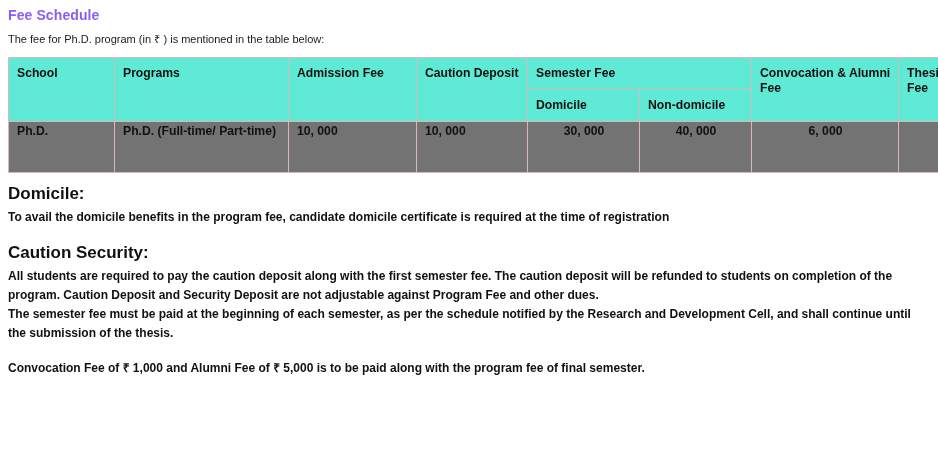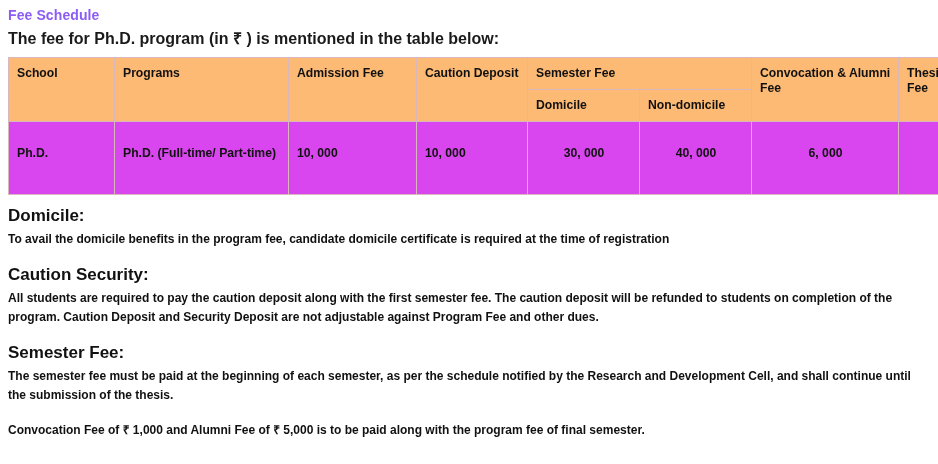--- a/index.html
+++ b/index.html
@@ -23,22 +23,22 @@
   }
   .page-title {
     font-size: 14px;
     font-weight: bold;
     color: #8b5cf6;
     margin: 6px 0 0 0;
     line-height: 18px;
     letter-spacing: 0.1px;
   }
   .intro-line {
-    font-size: 16px;
-    font-weight: bold;
+    font-size: 11px;
+    font-weight: normal;
     color: #1a1a1a;
     margin: 7px 0 0 0;
     line-height: 16px;
   }
 
   
   .fee-table {
     border-collapse: collapse;
     width: 922px;
     margin-top: 10px;
@@ -47,35 +47,35 @@
   }
   .fee-table th,
   .fee-table td {
     border: 1px solid #d9b8bd;
     vertical-align: top;
     padding: 8px 7px 8px 8px;
     font-size: 12.2px;
     line-height: 15px;
   }
   .fee-table thead th {
-    background: #fdba74;
+    background: #5eead4;
     font-weight: bold;
     text-align: left;
     color: #111111;
   }
   .fee-table thead th.ctr {
     text-align: left;
     margin-top: 36px;
   }
   .fee-table tbody td {
-    background: #d946ef;
+    background: #737373;
     font-weight: bold;
     color: #111111;
     height: 40px;
-    padding-top: 24px;
+    padding-top: 2px;
   }
   .fee-table tbody td.ctr {
     text-align: center;
   }
   .hdr-school     { width: 90px; }
   .hdr-programs   { width: 158px; }
   .hdr-admission  { width: 112px; }
   .hdr-caution    { width: 95px; }
   .hdr-semester   { width: 208px; }
   .hdr-domicile   { width: 100px; }
@@ -149,20 +149,19 @@
   </table>
 
   <div class="notes">
 
     <p class="note-head">Domicile:</p>
     <p class="note-body">To avail the domicile benefits in the program fee, candidate domicile certificate is required at the time of registration</p>
 
     <p class="note-head spaced">Caution Security:</p>
     <p class="note-body">All students are required to pay the caution deposit along with the first semester fee. The caution deposit will be refunded to students on completion of the program. Caution Deposit and Security Deposit are not adjustable against Program Fee and other dues.</p>
 
-    <p class="note-head spaced">Semester Fee:</p>
     <p class="note-body">The semester fee must be paid at the beginning of each semester, as per the schedule notified by the Research and Development Cell, and shall continue until the submission of the thesis.</p>
     <p class="note-body gap">Convocation Fee of ₹ 1,000 and Alumni Fee of ₹ 5,000 is to be paid along with the program fee of final semester.</p>
 
 
   </div>
 
 </div>
 
 </body></html>

